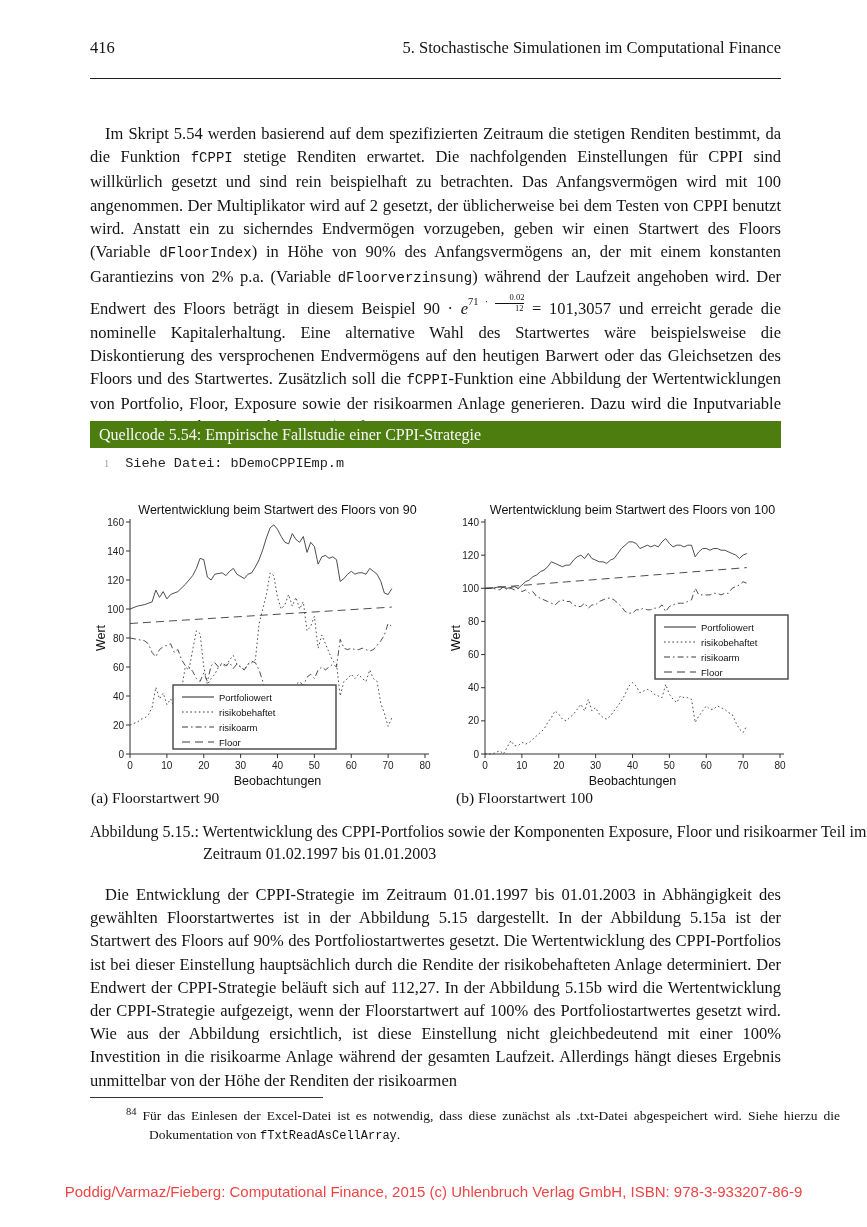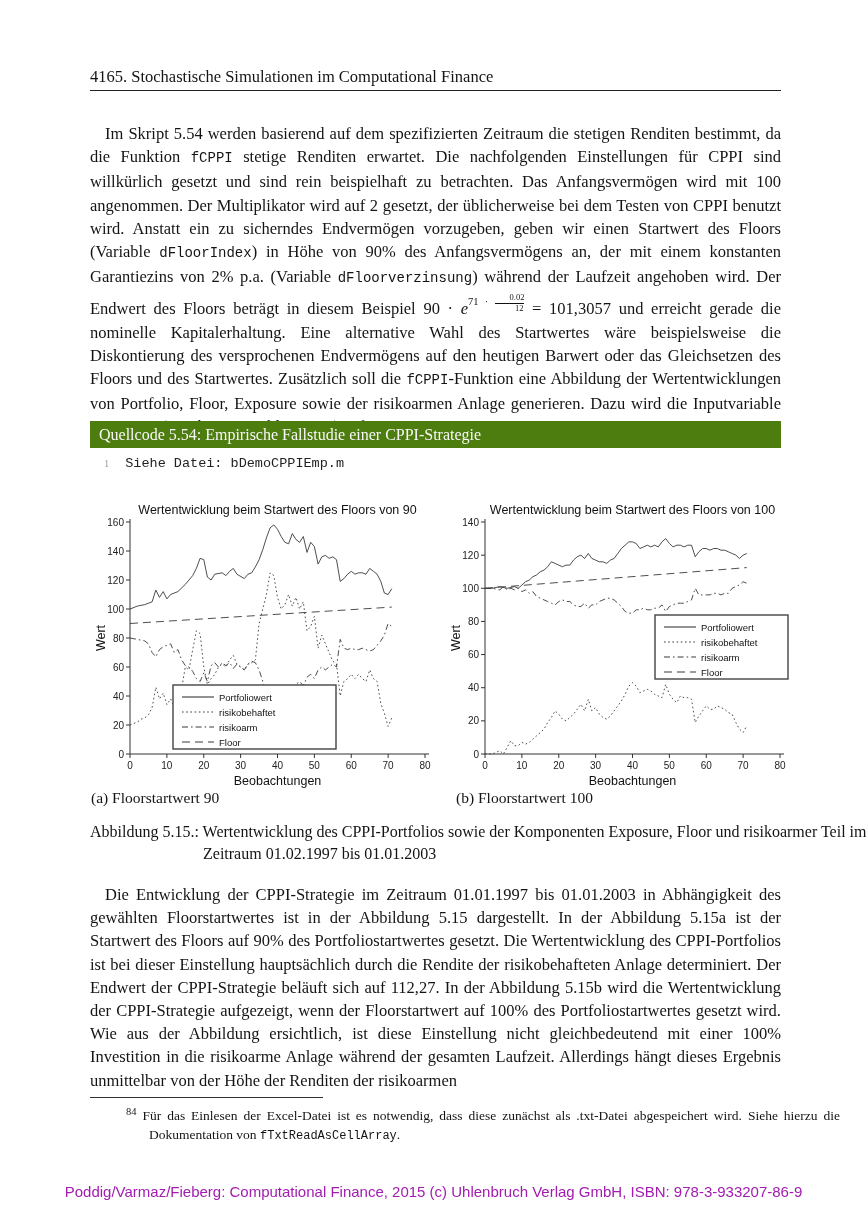--- a/index.html
+++ b/index.html
@@ -1,38 +1,38 @@
 <!DOCTYPE html>
 <html><head>
 <meta charset="utf-8">
 <style>
   html,body{margin:0;padding:0;background:#ffffff;}
   .page{position:relative;width:867px;height:1227px;background:#fff;
         font-family:"Liberation Serif",serif;color:#141414;overflow:hidden;}
   .abs{position:absolute;}
-  .header{left:90px;top:38px;width:691px;display:flex;justify-content:flex-start;
-          font-size:16.5px;border-bottom:1.4px solid #222;padding-bottom:3px;margin-top:29px;}
+  .header{left:90px;top:38px;width:691px;display:flex;justify-content:space-between;
+          font-size:16.5px;border-bottom:1.4px solid #222;padding-bottom:20px;}
   .body-text{width:691px;font-size:16.5px;line-height:23.2px;text-align:justify;}
   .indent{text-indent:15px;}
   code{font-family:"Liberation Mono","DejaVu Sans Mono",monospace;font-size:14px;}
   sup.fnmark{font-size:10.5px;line-height:0;vertical-align:super;}
   .qbar{left:90px;top:421px;width:691px;height:27px;background:#4d7c0f;color:#f8f8f8;
         font-size:16px;line-height:27px;padding-left:9px;box-sizing:border-box;}
   .codeline{left:104px;top:456px;font-family:"Liberation Mono","DejaVu Sans Mono",monospace;
         font-size:13.5px;color:#222;}
   .lineno{font-family:"Liberation Serif",serif;font-size:10.5px;color:#a0a0a0;margin-right:16px;}
   .chart{background:#fff;}
   .subcap{font-size:15.5px;}
   .figcap{left:90px;top:821px;width:700px;font-size:16px;line-height:22px;
           padding-left:113px;text-indent:-113px;}
   .fnrule{left:90px;top:1097px;width:233px;border-top:1.2px solid #333;height:0;}
   .footnote{left:90px;top:1106px;width:691px;font-size:13.5px;line-height:19px;
           text-align:justify;padding-left:23px;text-indent:-23px;margin-left:36px;}
   .footnote code{font-size:12px;}
-  .footer{left:0;top:1183px;width:867px;text-align:center;color:#a21caf;
+  .footer{left:0;top:1183px;width:867px;text-align:center;color:#ef4444;
           font-size:15px;font-family:"Liberation Sans","DejaVu Sans",sans-serif;}
   .frac{display:inline-block;vertical-align:middle;text-align:right;
         font-size:8.5px;line-height:1.15;}
   .frac .den{border-top:0.8px solid #111;display:block;padding:0 1px;}
   .expsup{font-size:10.5px;vertical-align:9px;}
   .euler{font-style:italic;}
   svg text{font-family:"Liberation Sans","DejaVu Sans",sans-serif;}
 </style>
 </head>
 <body>

